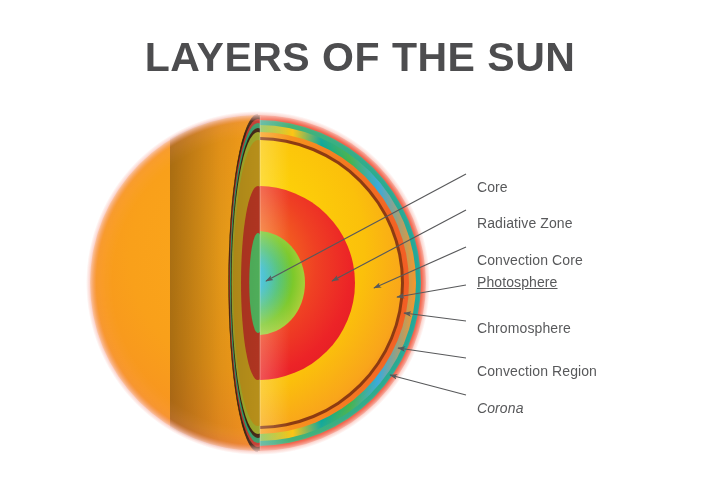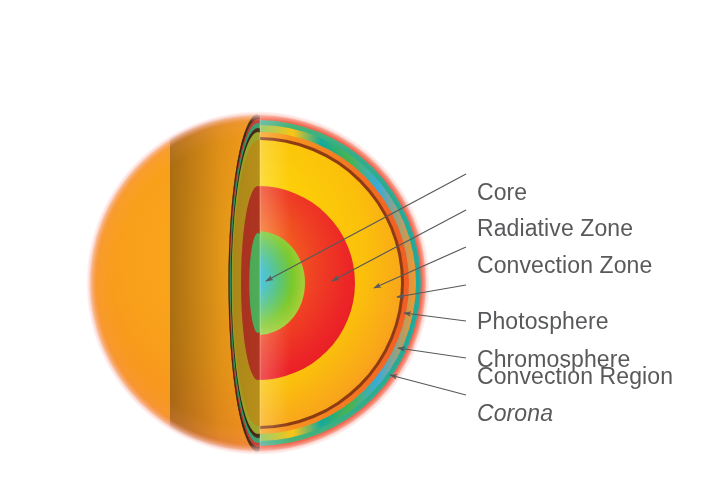--- a/index.html
+++ b/index.html
@@ -29,32 +29,33 @@
     white-space: nowrap;
   }
   #diagram {
     position: absolute;
     left: 0;
     top: 0;
   }
   .label {
     position: absolute;
     font-family: "Liberation Sans", sans-serif;
-    font-size: 23px;
+    font-size: 14px;
     font-weight: normal;
     color: #58595b;
     white-space: nowrap;
     letter-spacing: 0.1px;
   }
 </style>
 </head>
 <body>
 
 <div id="page">
 
+  <div id="title">LAYERS OF THE SUN</div>
 
   <svg id="diagram" width="720" height="480" viewBox="0 0 720 480">
     <defs>
 
       <radialGradient id="gCorona" cx="50%" cy="50%" r="50%">
         <stop offset="0%" stop-color="#F7941E" stop-opacity="1"></stop>
         <stop offset="88%" stop-color="#F4701F" stop-opacity="1"></stop>
         <stop offset="94%" stop-color="#EF4123" stop-opacity="0.95"></stop>
         <stop offset="97.5%" stop-color="#EF4123" stop-opacity="0.45"></stop>
         <stop offset="100%" stop-color="#EF4123" stop-opacity="0"></stop>
@@ -215,20 +216,20 @@
         <line x1="466" y1="321" x2="404" y2="313" marker-end="url(#arrowHead)"></line>
         <line x1="466" y1="358" x2="398" y2="348" marker-end="url(#arrowHead)"></line>
         <line x1="466" y1="395" x2="390" y2="375" marker-end="url(#arrowHead)"></line>
       </g>
 
   </svg>
 
   <div id="labels">
       <div class="label" style="left: 477px; top: 179px;">Core</div>
       <div class="label" style="left: 477px; top: 215px; text-align: right;">Radiative Zone</div>
-      <div class="label" style="left: 477px; top: 252px;">Convection Zone</div>
-      <div class="label" style="left: 477px; top: 308px;">Photosphere</div>
-      <div class="label" style="left: 477px; top: 346px;">Chromosphere</div>
+      <div class="label" style="left: 477px; top: 252px;">Convection Core</div>
+      <div class="label" style="left: 477px; top: 274px; text-decoration: underline;">Photosphere</div>
+      <div class="label" style="left: 477px; top: 320px;">Chromosphere</div>
       <div class="label" style="left: 477px; top: 363px;">Convection Region</div>
       <div class="label" style="left: 477px; top: 400px; font-style: italic;">Corona</div>
     </div>
 
 </div>
 
 </body></html>

